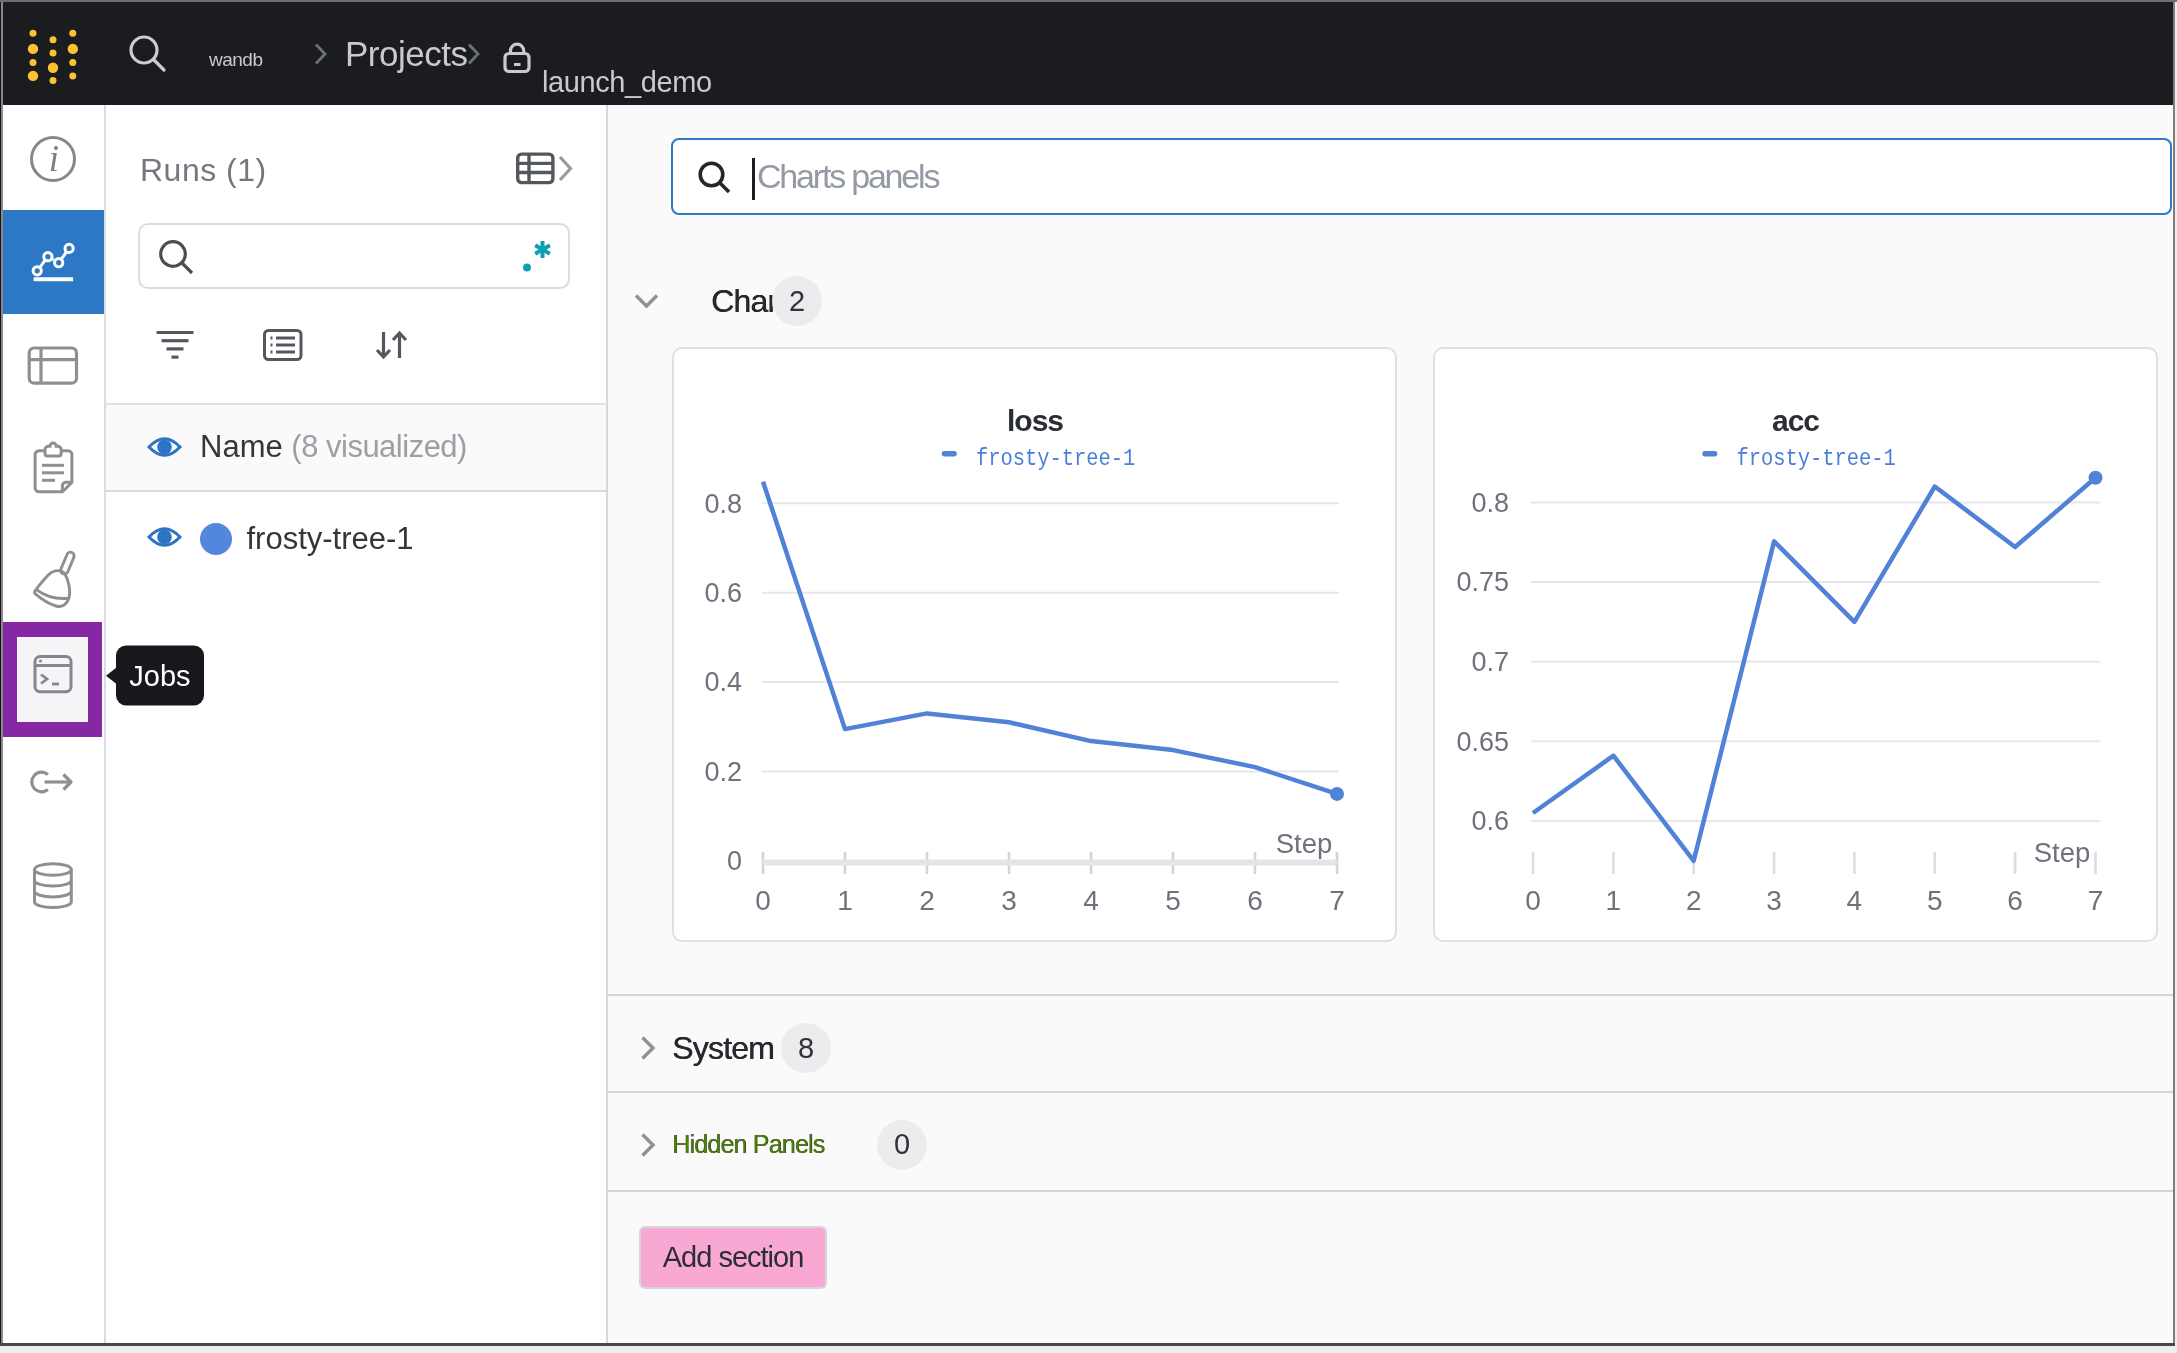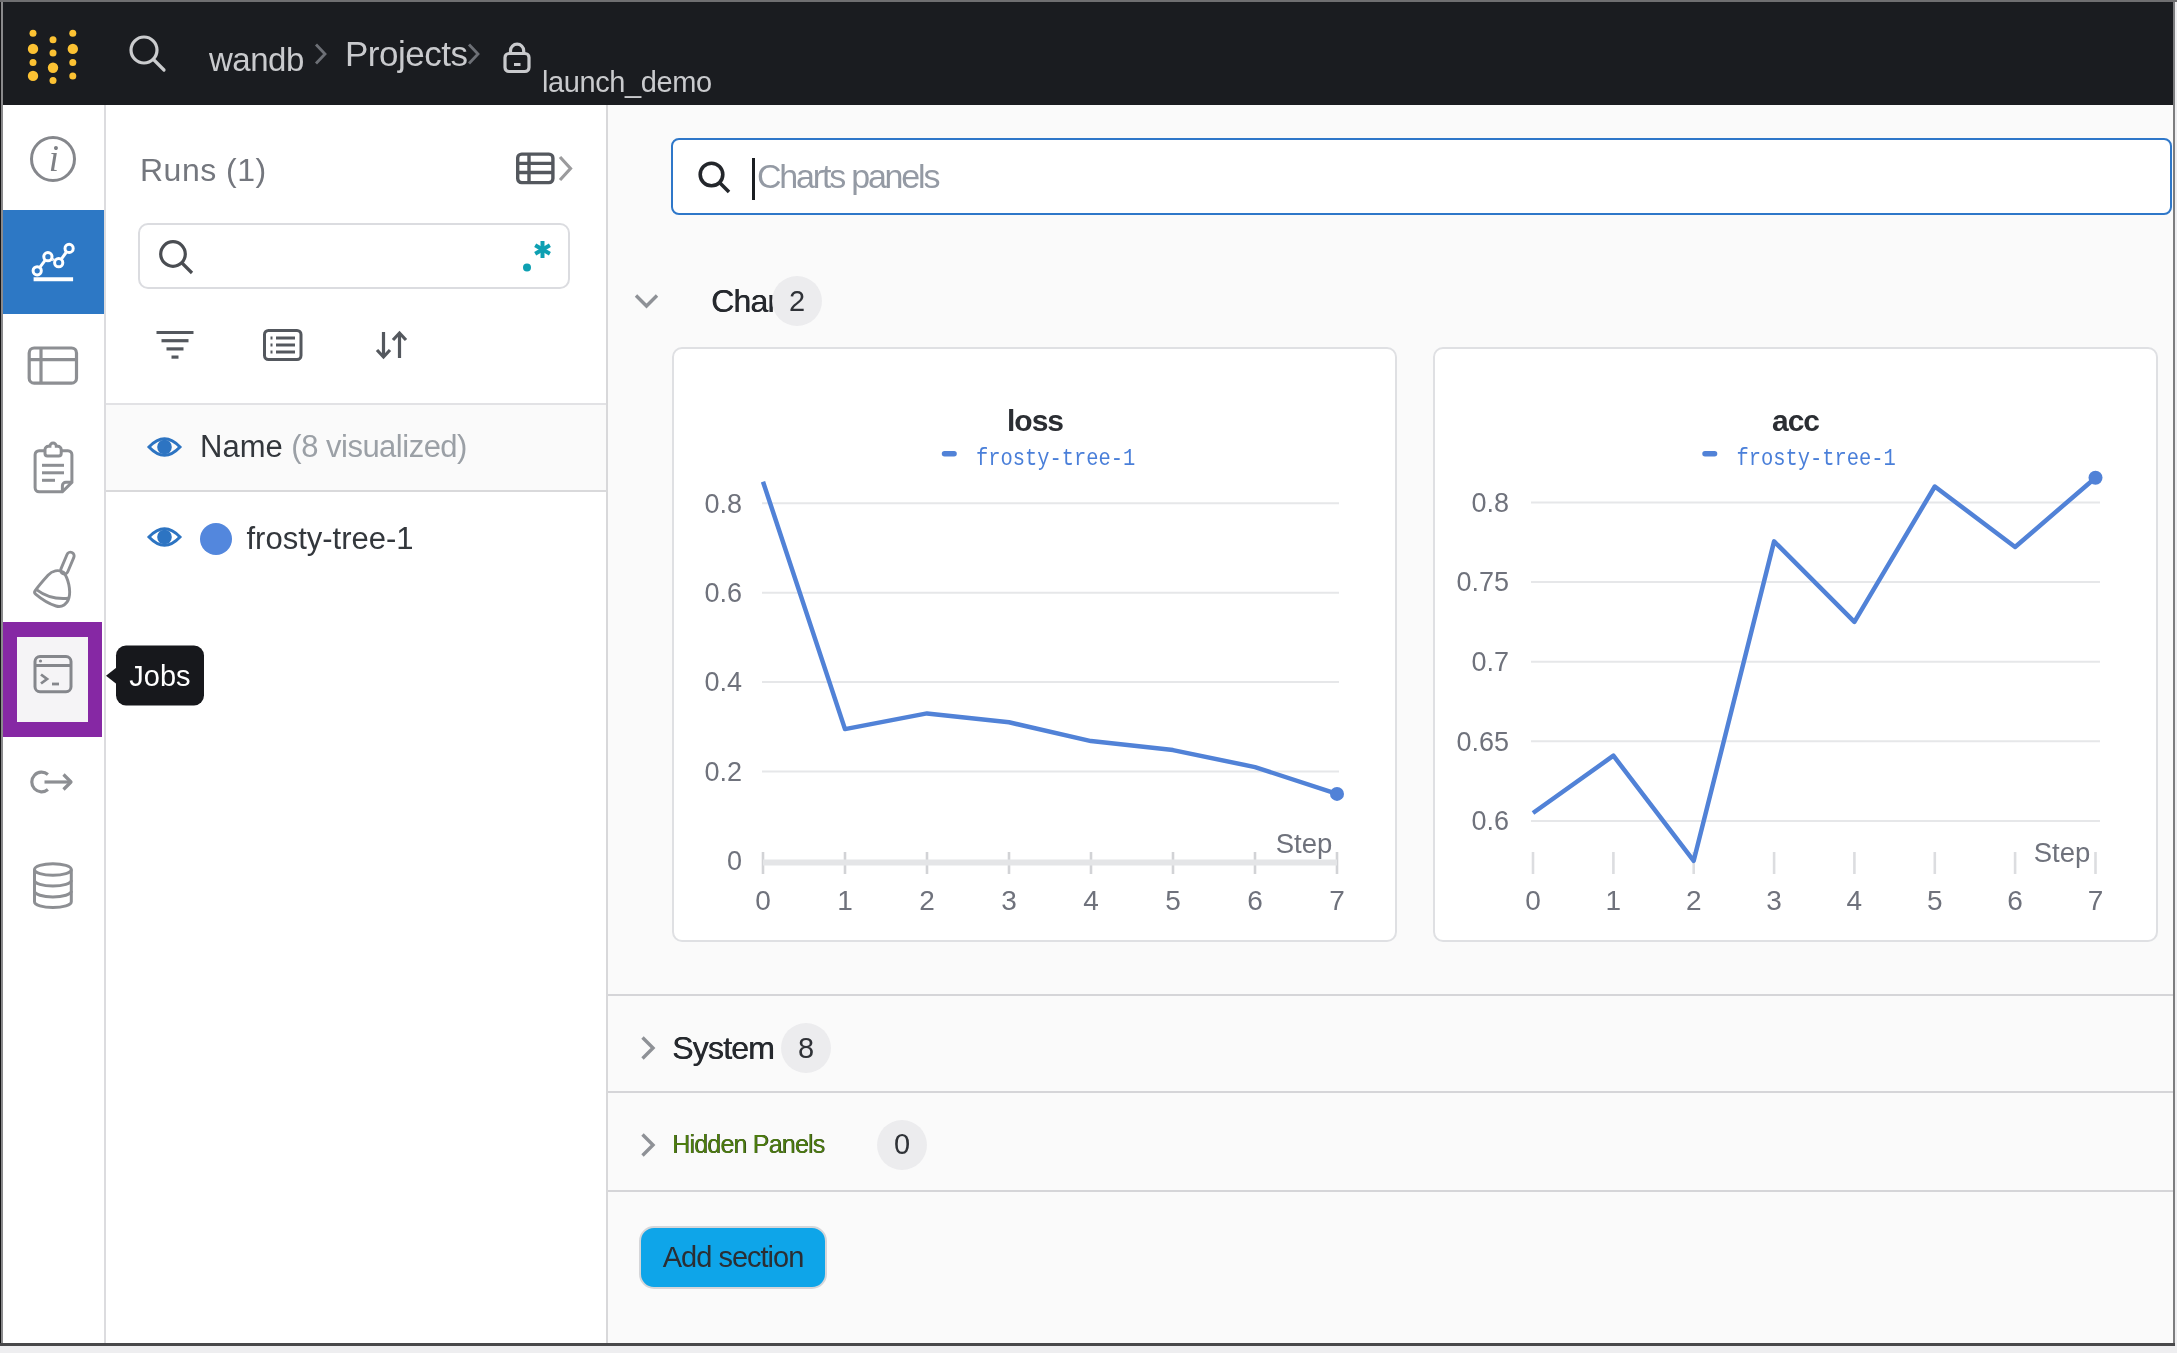--- a/index.html
+++ b/index.html
@@ -31,21 +31,21 @@
     <circle cx="52.8" cy="11.3" r="3.5"></circle>
       <circle cx="52.8" cy="26.9" r="5.2"></circle>
       <circle cx="52.8" cy="40.6" r="3.5"></circle>
       <circle cx="52.8" cy="53.9" r="3.5"></circle>
   </g>
 </svg>
 <svg class="abs" style="left:126px;top:32px;" width="44" height="44" viewBox="0 0 44 44">
   <circle cx="18" cy="18" r="13" fill="none" stroke="#cbccce" stroke-width="3.2"></circle>
   <line x1="27.5" y1="27.5" x2="38" y2="38" stroke="#cbccce" stroke-width="3.2" stroke-linecap="round"></line>
 </svg>
-<div class="abs ctr" style="left:209px;top:2px;height:115px;font-size:33px;letter-spacing:-0.5px;color:#c9cacd;">wandb</div>
+<div class="abs ctr" style="left:209px;top:2px;height:115px;font-size:19px;letter-spacing:-0.5px;color:#c9cacd;">wandb</div>
 <svg class="abs" style="left:313px;top:42px;" width="16" height="24" viewBox="0 0 16 24">
   <path d="M3,2.5 l9,9.5 l-9,9.5" fill="none" stroke="#6d7076" stroke-width="2.8"></path>
 </svg>
 <div class="abs ctr" style="left:345px;top:2px;height:103px;font-size:35px;letter-spacing:-0.5px;color:#c9cacd;">Projects</div>
 <svg class="abs" style="left:466px;top:42px;" width="16" height="24" viewBox="0 0 16 24">
   <path d="M3,2.5 l9,9.5 l-9,9.5" fill="none" stroke="#6d7076" stroke-width="2.8"></path>
 </svg>
 <svg class="abs" style="left:500px;top:38px;" width="36" height="38" viewBox="0 0 36 38">
   <rect x="5" y="15.5" width="24" height="18" rx="4" fill="none" stroke="#c9cacd" stroke-width="3.2"></rect>
   <path d="M10.5,15.5 v-2.8 a6.6,6.6 0 0 1 13.2,0 v2.8" fill="none" stroke="#c9cacd" stroke-width="3.2"></path>
@@ -322,13 +322,13 @@
 
 <div class="abs" style="left:607.5px;top:1091px;width:1565.5px;height:2px;background:#d5d5d8;"></div>
 <svg class="abs" style="left:638px;top:1131.5px;" width="20" height="26" viewBox="0 0 20 26">
   <path d="M4.5,2.5 l10.5,10.5 L4.5,23.5" fill="none" stroke="#8e9196" stroke-width="3.4"></path>
 </svg>
 <div class="abs ctr" style="left:672px;top:1118.5px;height:52px;font-size:25px;color:#4d7c0f;letter-spacing:-0.8px;text-shadow:0.5px 0 0 #26292e;">Hidden Panels</div>
 <div class="abs ctr" style="left:877px;top:1119.5px;width:50px;height:50px;border-radius:50%;background:#ececee;justify-content:center;font-size:29px;color:#2f3237;">0</div>
 
 <div class="abs" style="left:607.5px;top:1190px;width:1565.5px;height:2px;background:#d5d5d8;"></div>
 
-<div class="abs ctr" style="left:639px;top:1225.5px;width:188px;height:63px;border:2px solid #d5d6d9;border-radius:15px;box-sizing:border-box;background:#0ea5e9;justify-content:center;font-size:29px;letter-spacing:-1px;color:#2b2e33;">Add section</div>
+<div class="abs ctr" style="left:639px;top:1225.5px;width:188px;height:63px;border:2px solid #d5d6d9;border-radius:6px;box-sizing:border-box;background:#f9a8d4;justify-content:center;font-size:29px;letter-spacing:-1px;color:#2b2e33;">Add section</div>
 
 </body></html>

